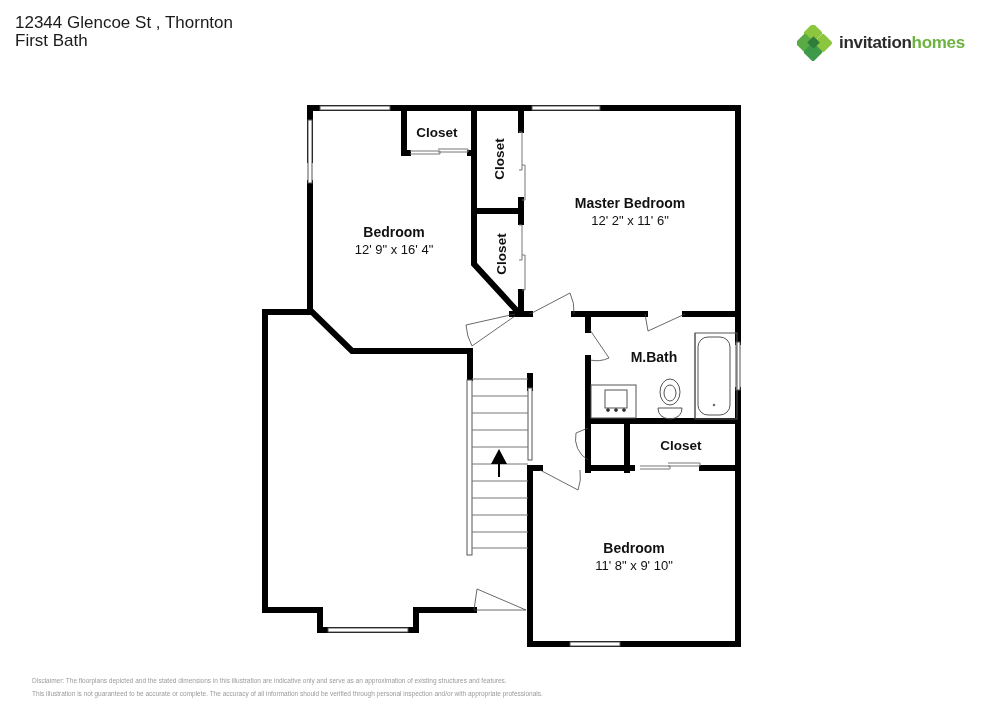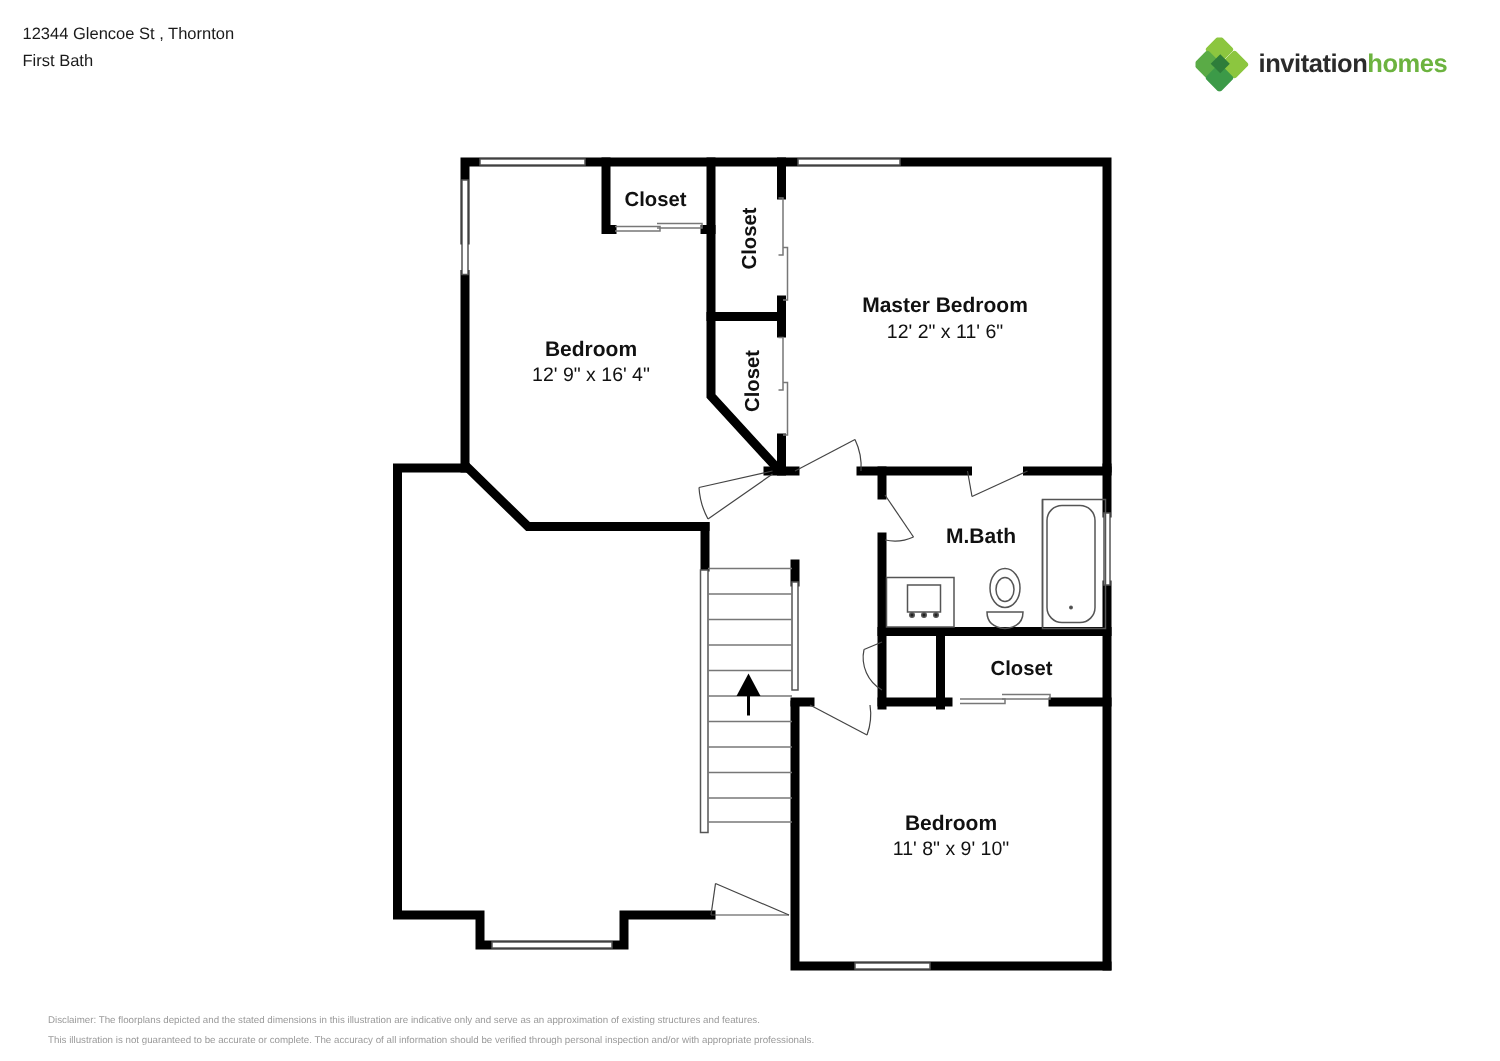--- a/index.html
+++ b/index.html
@@ -1,17 +1,17 @@
 <!DOCTYPE html>
 <html><head>
 <meta charset="utf-8">
 <style>
   html, body { margin: 0; padding: 0; background: #ffffff; }
   body { width: 1000px; height: 707px; position: relative; overflow: hidden; font-family: "Liberation Sans", sans-serif; color: #222; }
-  .header { position: absolute; left: 15px; top: 14px; font-size: 11px; line-height: 18px; color: #1a1a1a; }
+  .header { position: absolute; left: 15px; top: 14px; font-size: 17px; line-height: 18px; color: #1a1a1a; }
   .logo { position: absolute; left: 797px; top: 25px; display: flex; align-items: center; }
   .logo-text { font-size: 17px; font-weight: bold; letter-spacing: -0.3px; margin-left: 6px; text-align: center; }
   .logo-a { color: #2b2b2b; }
   .logo-b { color: #6cb33f; }
   .disclaimer { position: absolute; left: 32px; top: 674px; font-size: 6.5px; line-height: 13px; color: #9a9a9a; }
   svg.plan { position: absolute; left: 0; top: 0; }
   .room-label { font-family: "Liberation Sans", sans-serif; font-weight: bold; font-size: 14px; fill: #111; }
   .room-dim { font-family: "Liberation Sans", sans-serif; font-size: 13px; fill: #111; }
   .closet-label { font-family: "Liberation Sans", sans-serif; font-weight: bold; font-size: 13.5px; fill: #111; }
 </style>

